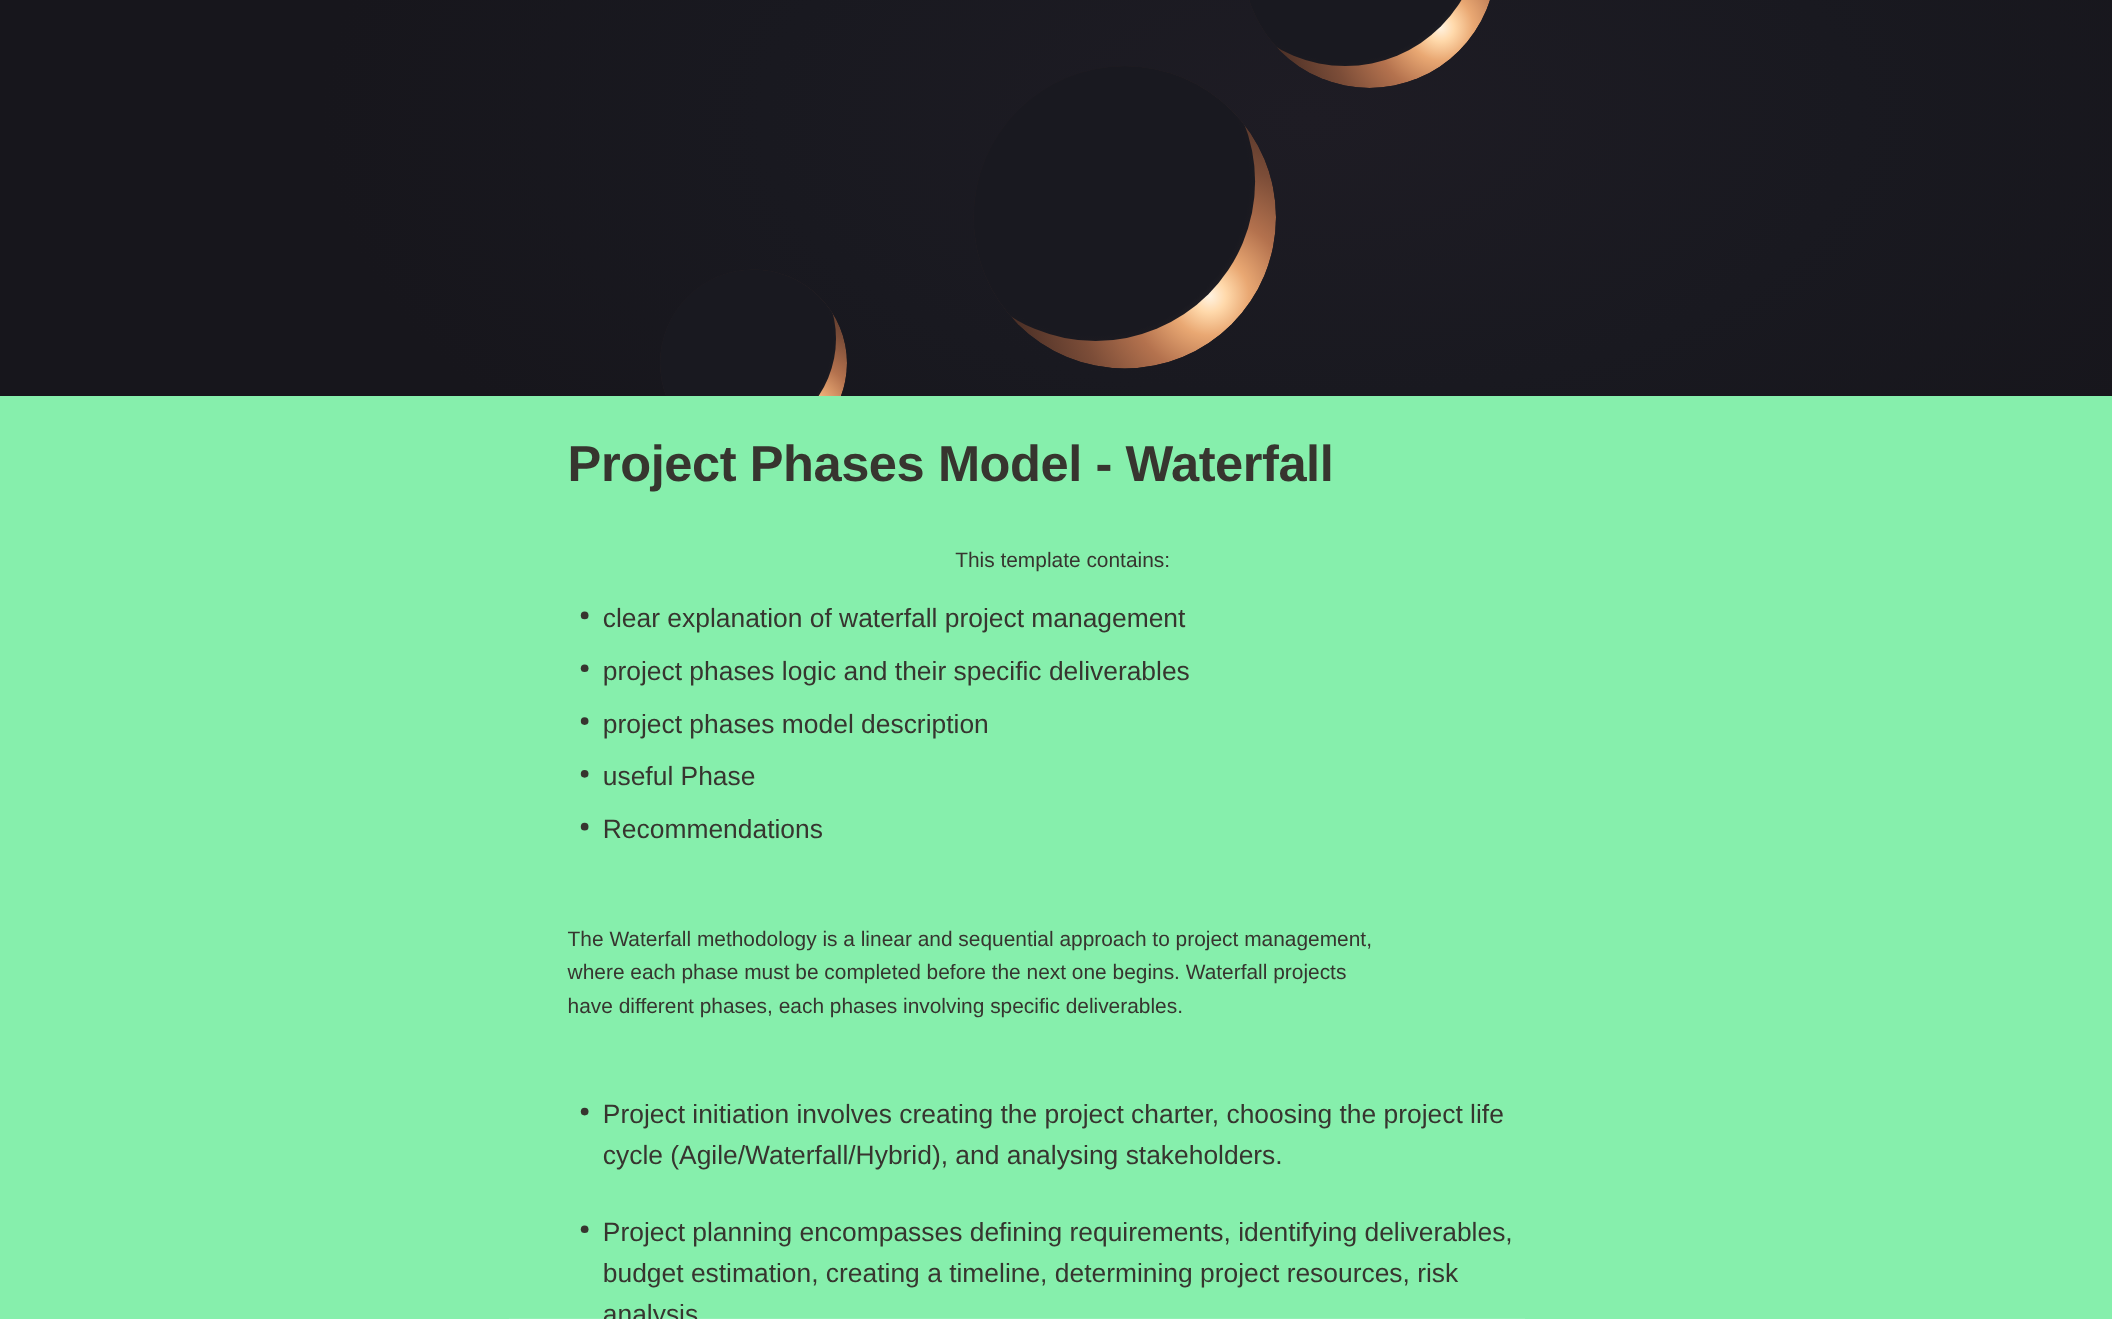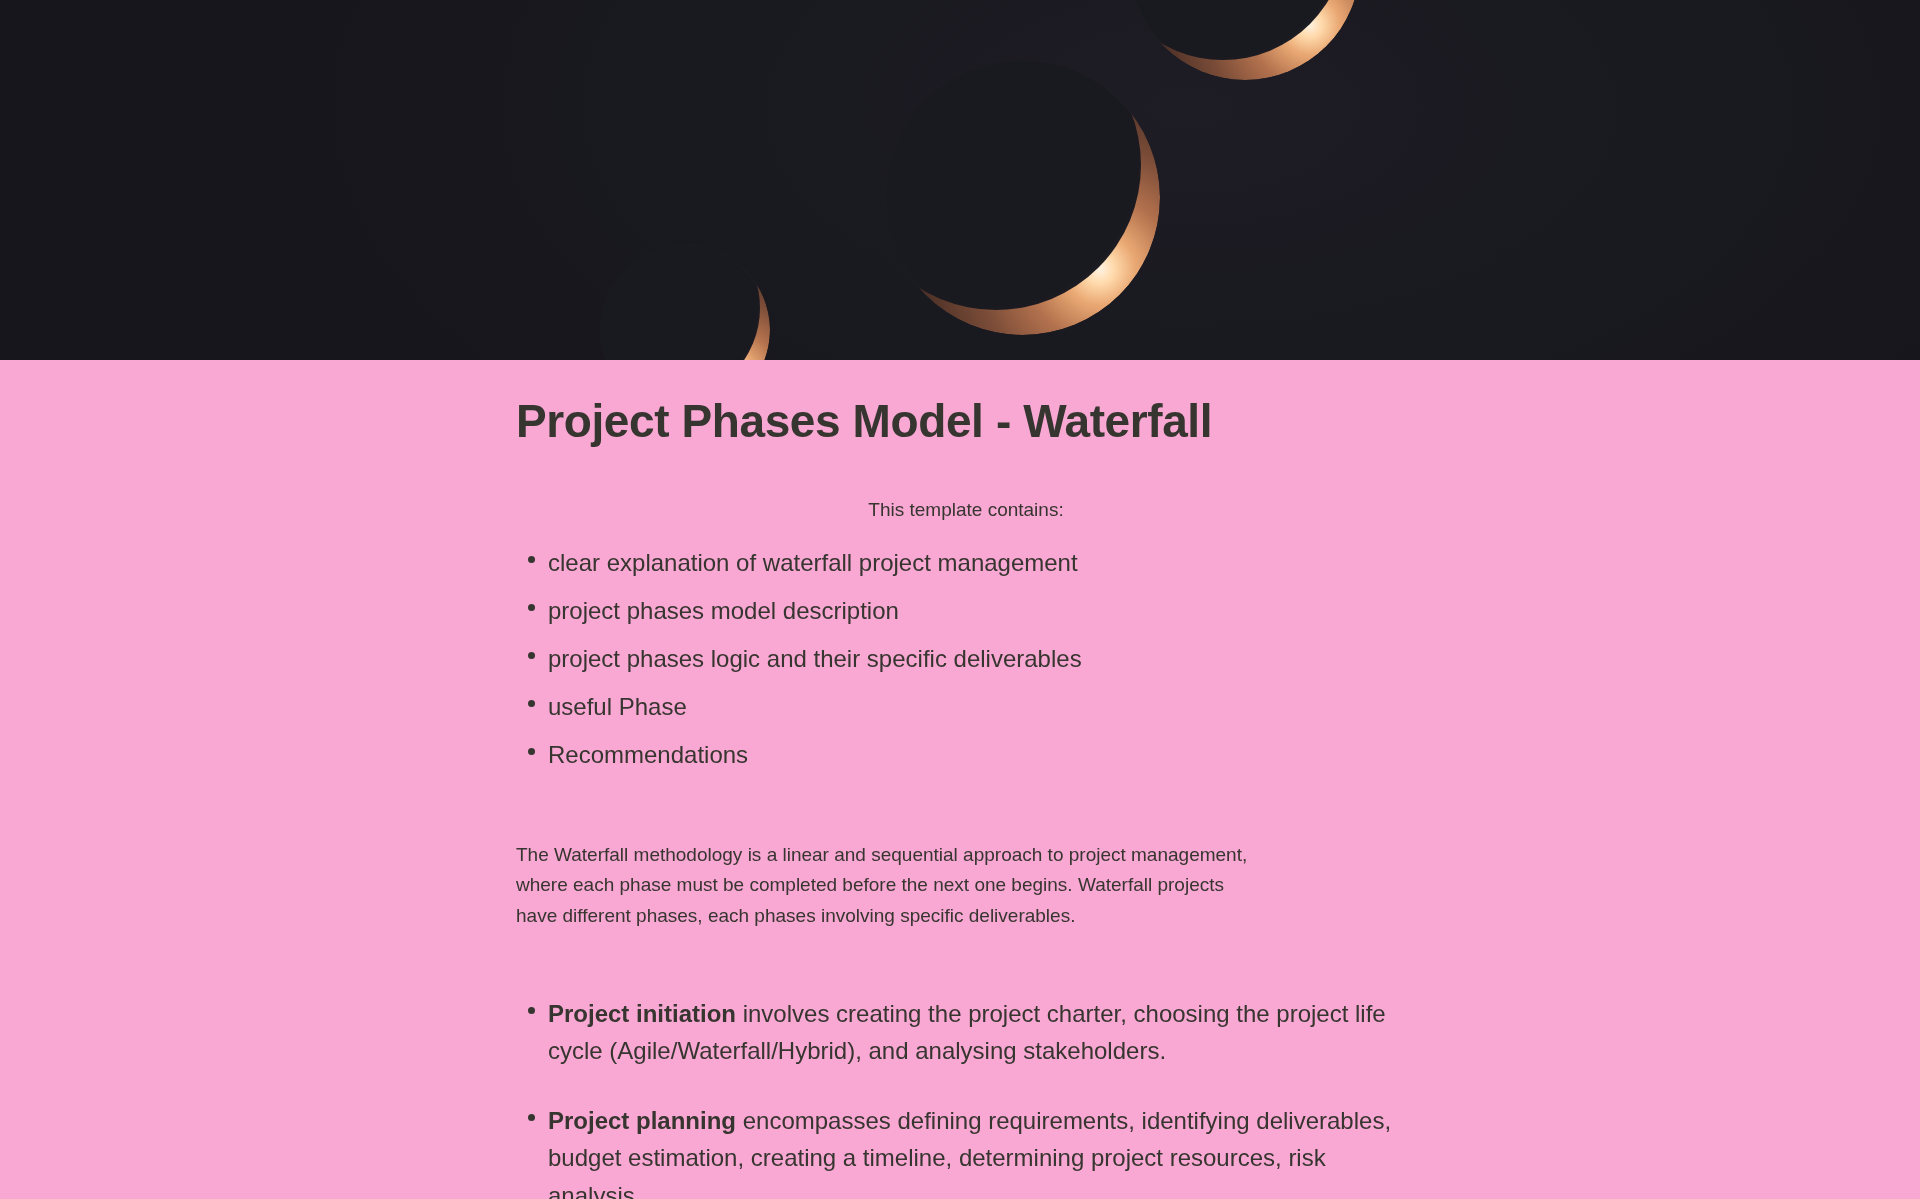--- a/index.html
+++ b/index.html
@@ -14,21 +14,21 @@
     overflow: hidden;
     font-family: "Liberation Sans", sans-serif;
     color: #37352f;
     -webkit-font-smoothing: antialiased;
   }
 
   .page {
     position: relative;
     width: 1920px;
     height: 1199px;
-    background: #f9a8d4;
+    background: #86efac;
     overflow: hidden;
   }
 
   
   .cover {
     position: relative;
     width: 1920px;
     height: 360px;
     background: #191920;
     overflow: hidden;
@@ -145,21 +145,21 @@
   .body-para {
     margin: 0;
     font-size: 19px;
     line-height: 1.62;
     color: #37352f;
     max-width: 740px;
   }
 
   .para-gap { height: 30px; }
 
-  .lead { font-weight: 700; color: #37352f; text-align: center; }
+  .lead { font-weight: 400; color: #37352f; text-align: center; }
 
   .bullet-text { display: inline; }
 </style>
 </head>
 <body>
 
 <div class="page">
 
   <div class="cover">
     <div class="cover-sky"></div>
@@ -185,26 +185,26 @@
 
       <h1 class="page-title">Project Phases Model - Waterfall</h1>
 
       <p class="intro-line">This template contains:</p>
 
       <ul class="bullets tight">
         <li>
           <span class="bullet-text">clear explanation of waterfall project management</span>
         </li>
         <li>
+          <span class="bullet-text">project phases logic and their specific deliverables</span>
+        </li>
+        <li>
           <span class="bullet-text">project phases model description</span>
         </li>
         <li>
-          <span class="bullet-text">project phases logic and their specific deliverables</span>
-        </li>
-        <li>
           <span class="bullet-text">useful Phase</span>
         </li>
         <li>
           <span class="bullet-text">Recommendations</span>
         </li>
       </ul>
 
       <div class="spacer-block"></div>
 
       <p class="body-para">The Waterfall methodology is a linear and sequential approach to project management, where each phase must be completed before the next one begins. Waterfall projects have different phases, each phases involving specific deliverables.</p>

